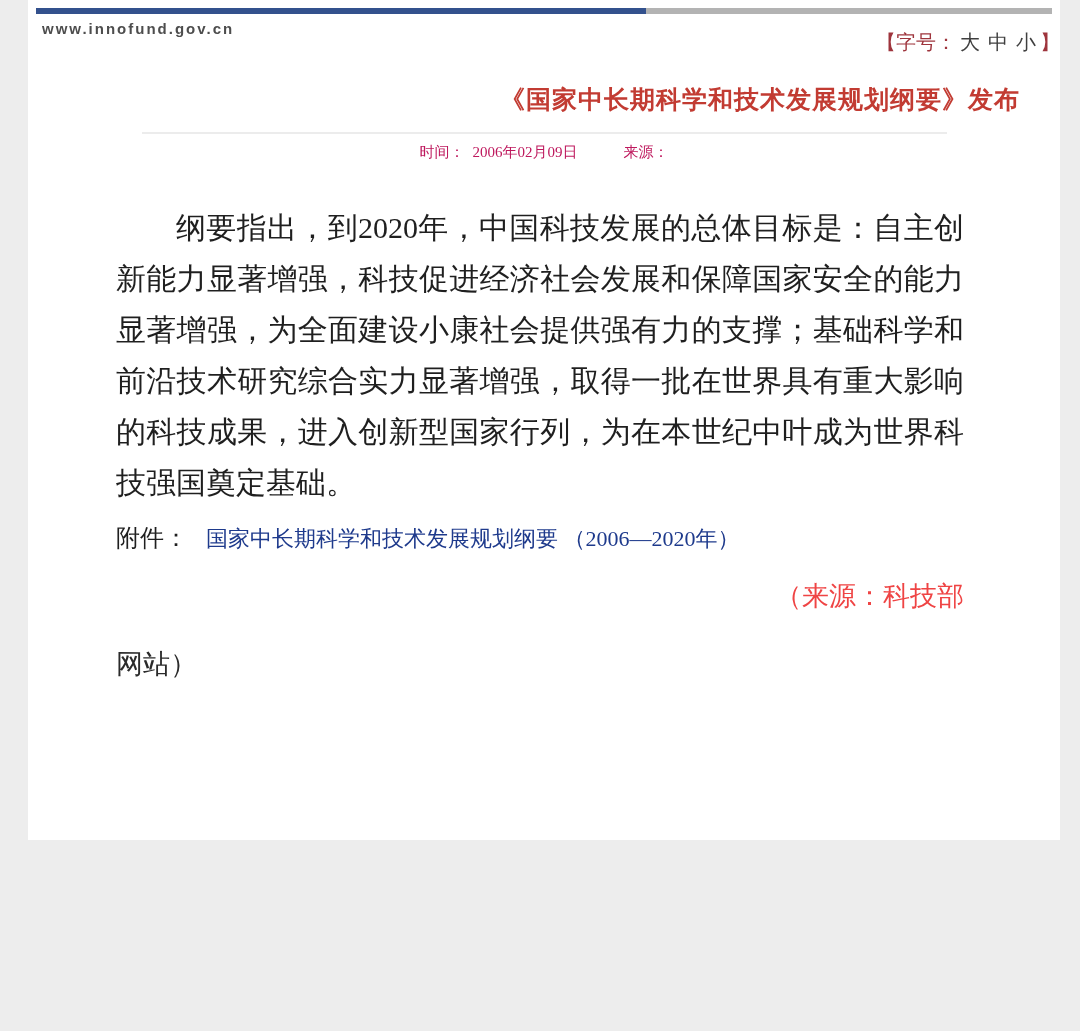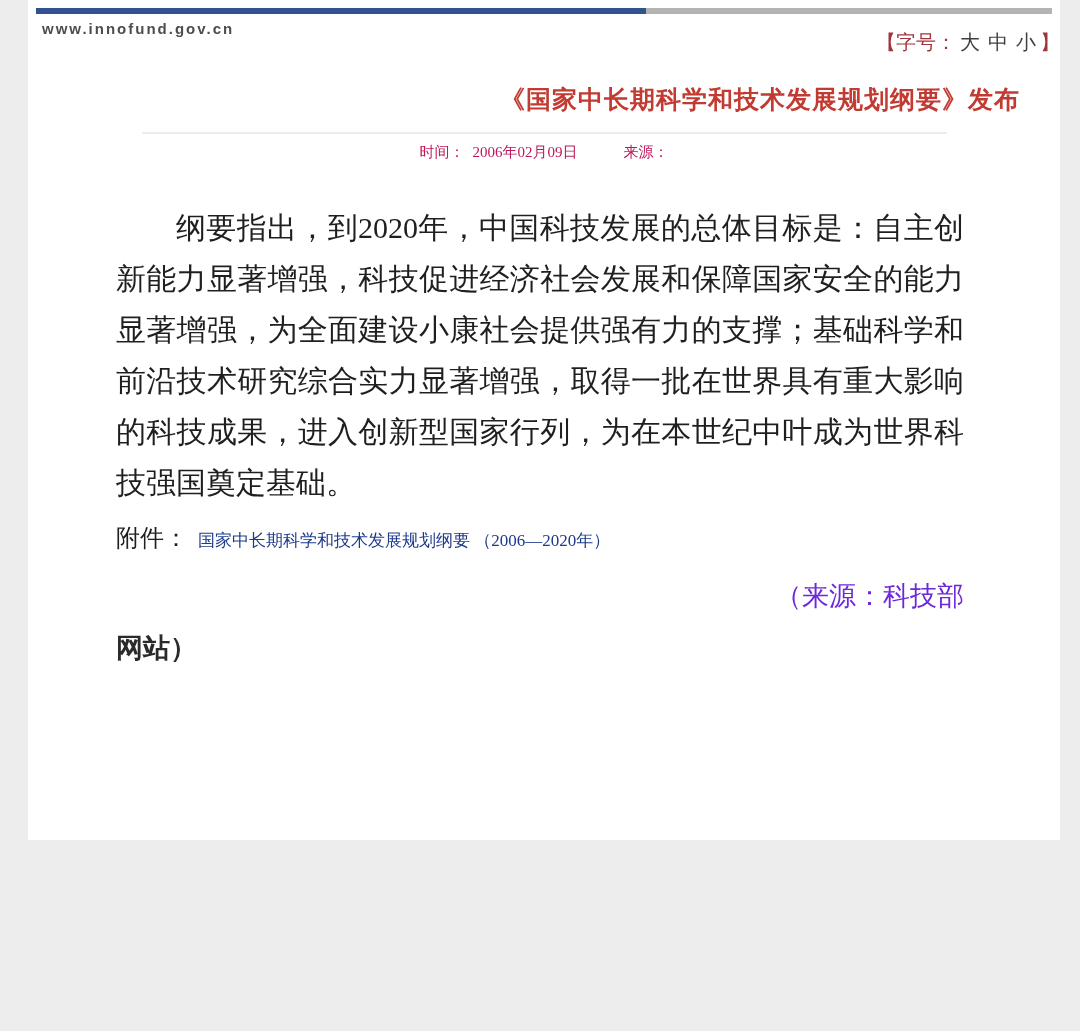--- a/index.html
+++ b/index.html
@@ -95,38 +95,37 @@
     text-indent: 2em;
   }
   .body-para + .body-para { margin-top: 6px; }
   .attachment-row {
     margin-top: 14px;
     font-size: 24px;
     color: #1f1f1f;
     white-space: nowrap;
   }
   .attachment-link {
-    font-size: 17px;
+    font-size: 22px;
     color: #1e3a8c;
     text-decoration: none;
-    margin-left: 10px;
+    margin-left: 18px;
     cursor: pointer;
   }
   .source-line1 {
     margin-top: 24px;
     text-align: right;
     font-size: 27px;
-    color: #6d28d9;
+    color: #ef4444;
   }
   .source-line2 {
-    margin-top: 16px;
+    margin-top: 32px;
     text-align: left;
     font-size: 27px;
     color: #2a2a2a;
-    font-weight: bold;
   }
 </style>
 </head>
 <body>
 
 <div class="viewport">
   <div class="card">
 
     <div class="top-bar">
       <div class="bar-left"></div>

